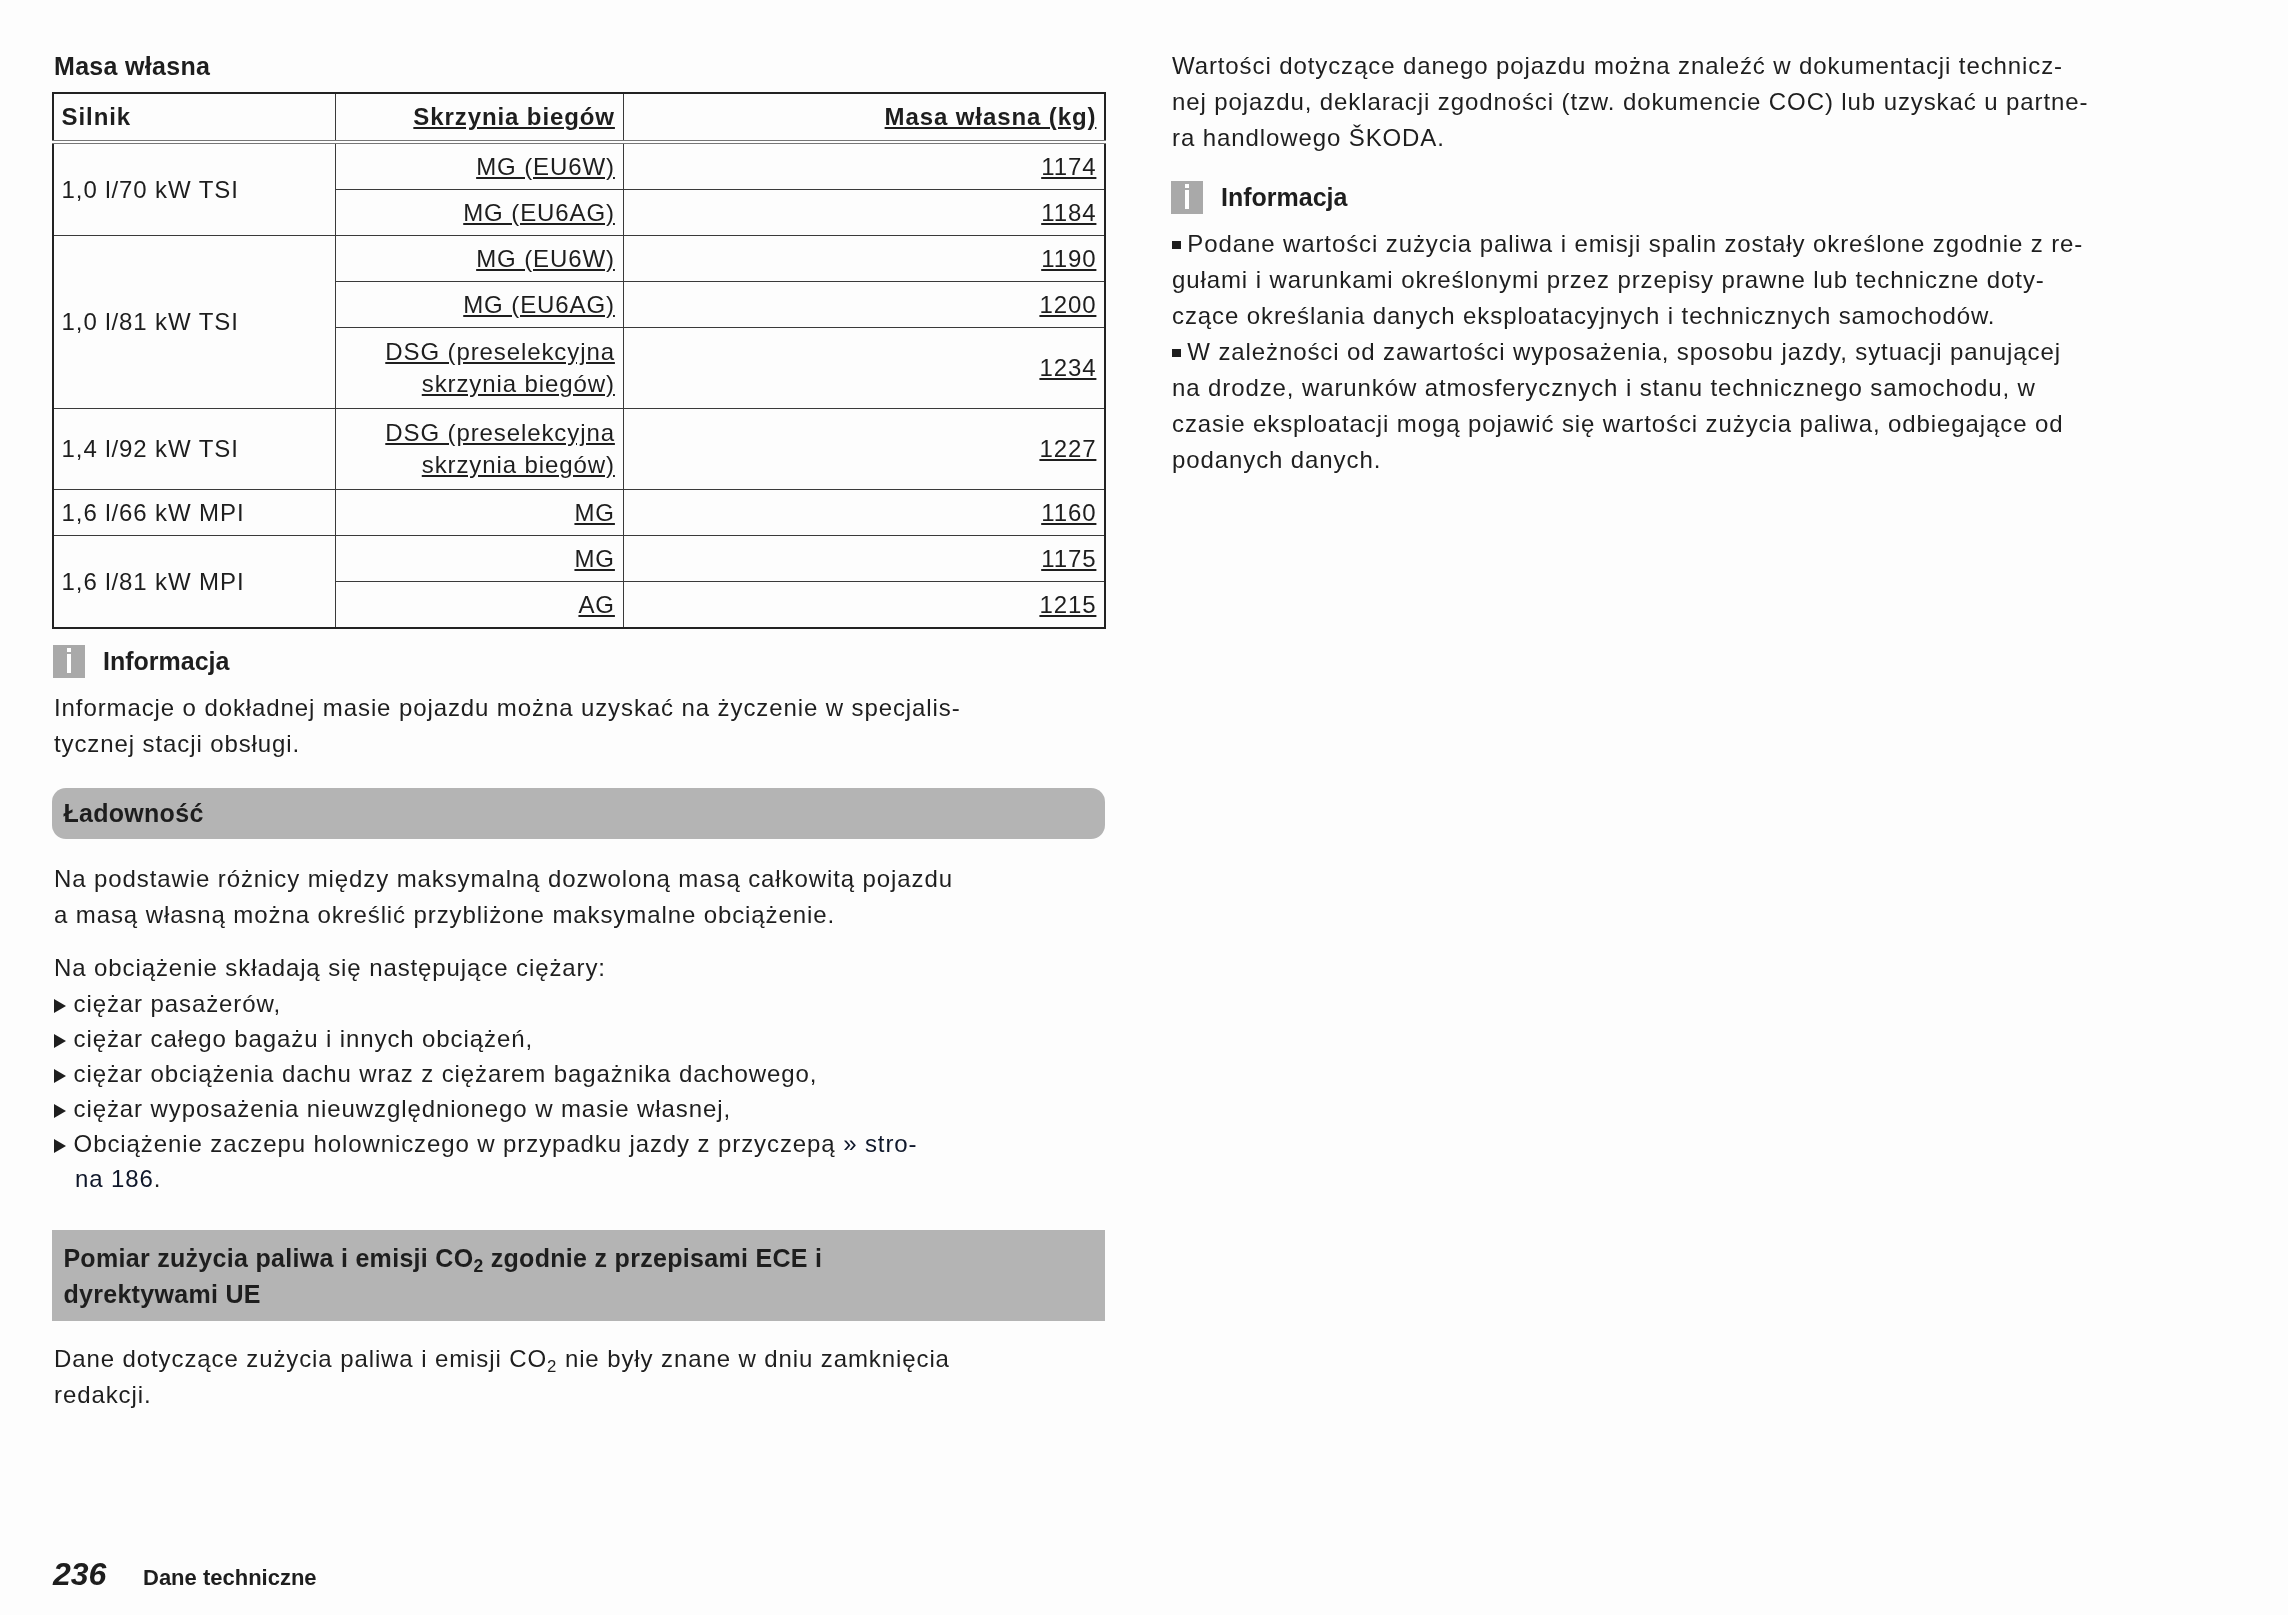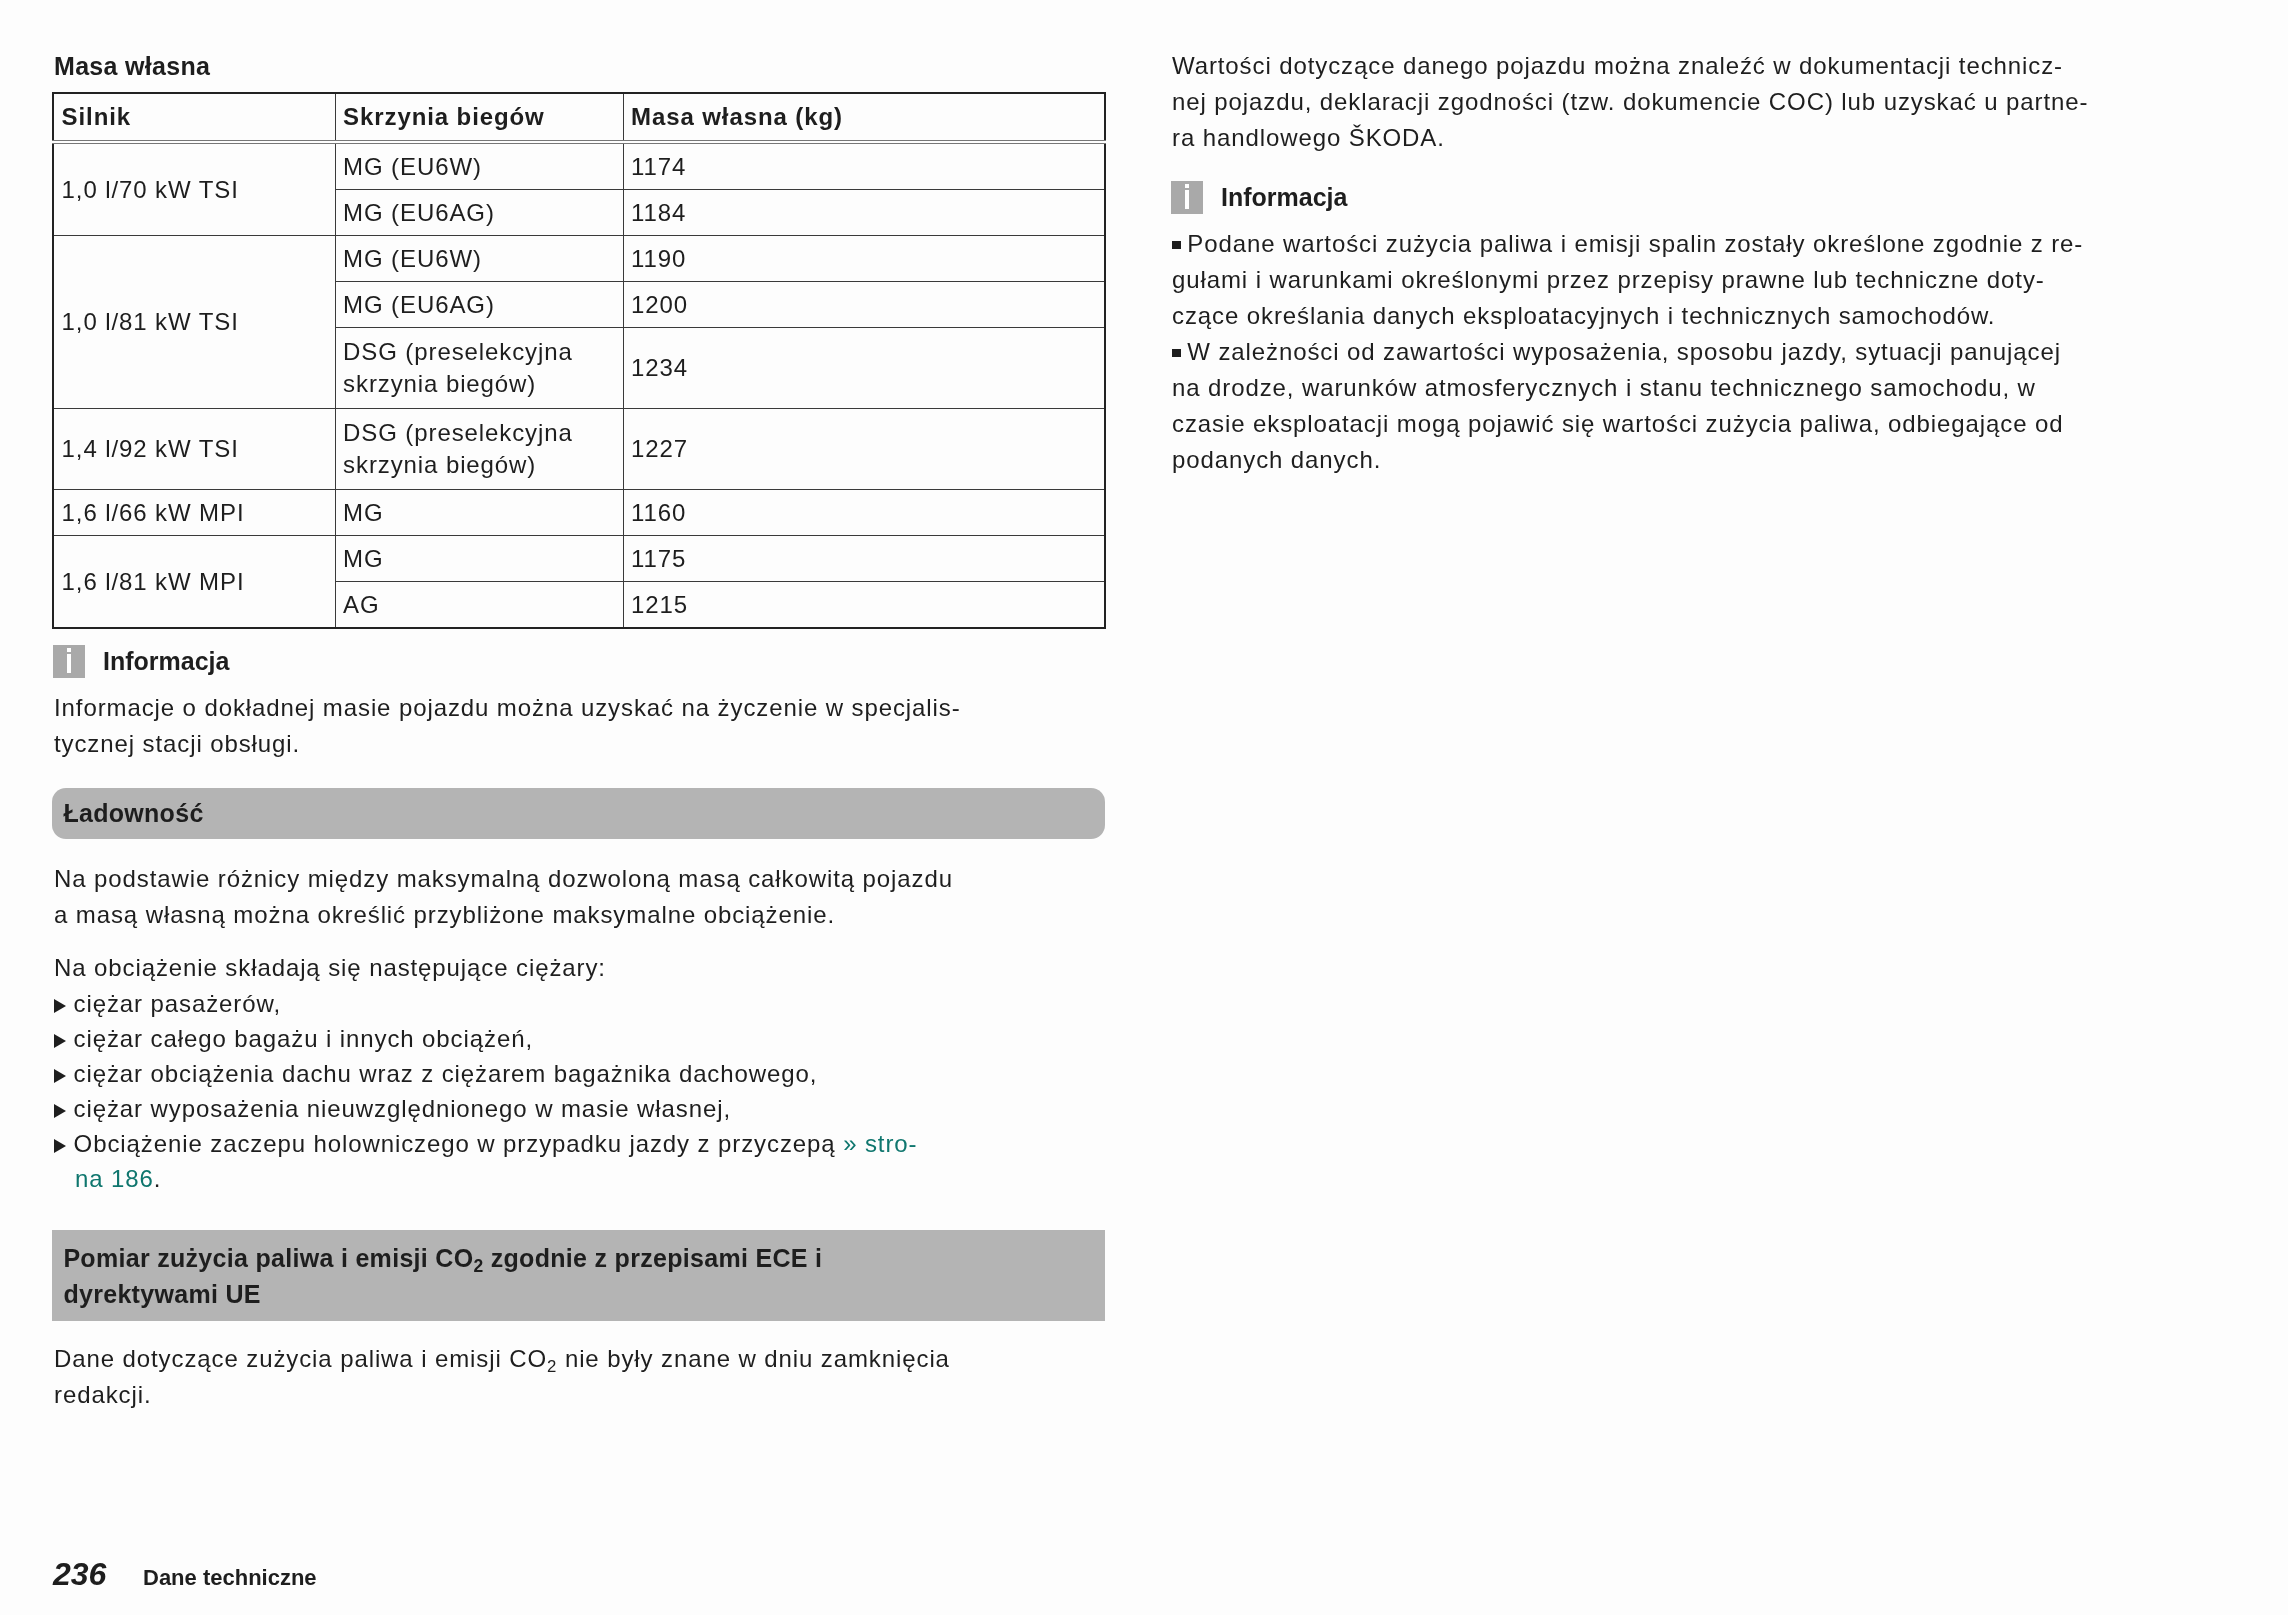--- a/index.html
+++ b/index.html
@@ -12,40 +12,40 @@
   .line { white-space:nowrap; font-size:24px; letter-spacing:0.9px; line-height:36px; height:36px; }
   .bold { font-weight:bold; }
   h2.sec { margin:0; font-size:25px; font-weight:bold; letter-spacing:0.3px; }
   table.data { position:absolute; left:52px; top:92px; width:1053px; border-collapse:collapse; table-layout:fixed; }
   table.data td, table.data th {
     border:1.4px solid #3a3a3a; font-size:24px; letter-spacing:0.9px; padding:0 7.6px; line-height:32px;
   }
   table.data { border:2.4px solid #222; }
   table.data th { font-weight:bold; height:46px; border-bottom:4.8px double #777; }
   table.data th.left, table.data td.left { text-align:left;margin-left:12px; }
-  table.data th.center, table.data td.center { text-align:left; }
+  table.data th.center, table.data td.center { text-align:right;text-decoration:underline; }
   table.data td { height:45px; padding-top:0; padding-bottom:0; }
   table.data td.tall { height:80px; }
   .info-icon {
     position:absolute; width:32px; height:33px; background:#a9a9a9;
   }
   .info-icon::after {
     content:""; position:absolute; left:14.3px; top:8.6px; width:3.8px; height:19px; background:#fff;
   }
   .info-icon::before {
     content:""; position:absolute; left:14.3px; top:2.9px; width:3.8px; height:3.8px; background:#fff;
   }
   .bar { position:absolute; background:#b4b4b4; }
   .bullet-tri {
     display:inline-block; width:0; height:0;
     border-top:7.6px solid transparent; border-bottom:7.6px solid transparent; border-left:12.4px solid #1e1e1e;
     margin-right:7.6px; vertical-align:-1px;
   }
   .sq { display:inline-block; width:8.6px; height:8.6px; background:#1e1e1e; margin-right:6.7px; vertical-align:2.9px; }
-  .link { color:#0f766e; }
+  .link { color:#0f172a; }
   sub { font-size:0.7em; vertical-align:-0.3em; line-height:0; }
 </style>
 </head>
 <body>
 
 <div class="abs bold" style="left:54px; top:52px; font-size:25px; letter-spacing:0.3px;">Masa własna</div>
 
 <table class="data">
   <colgroup>
       <col style="width:282px">

